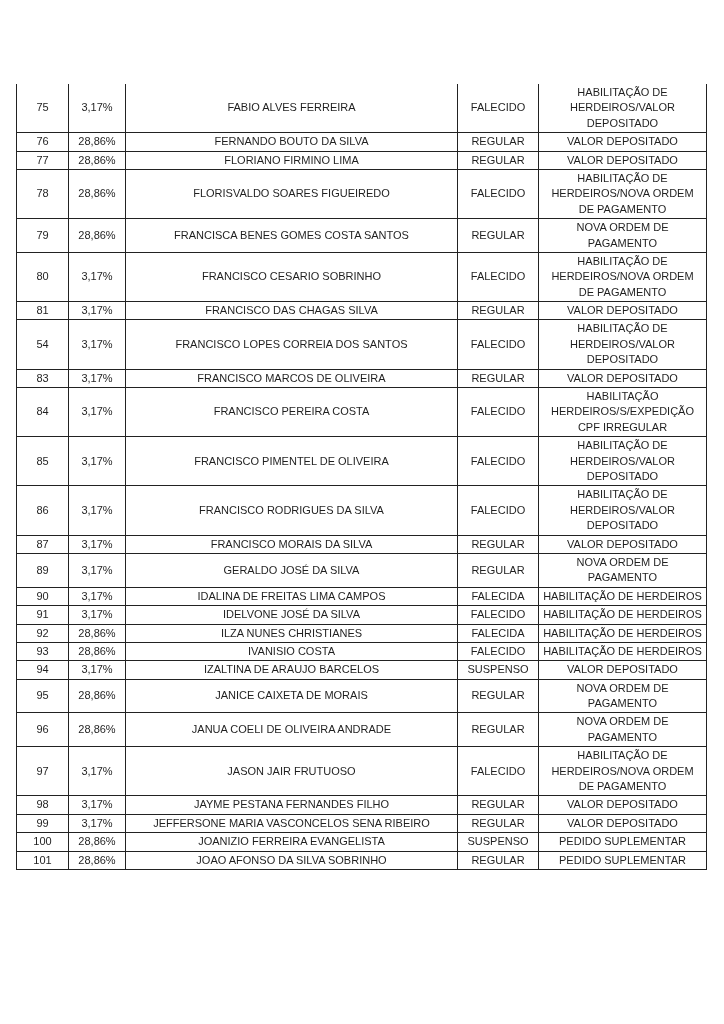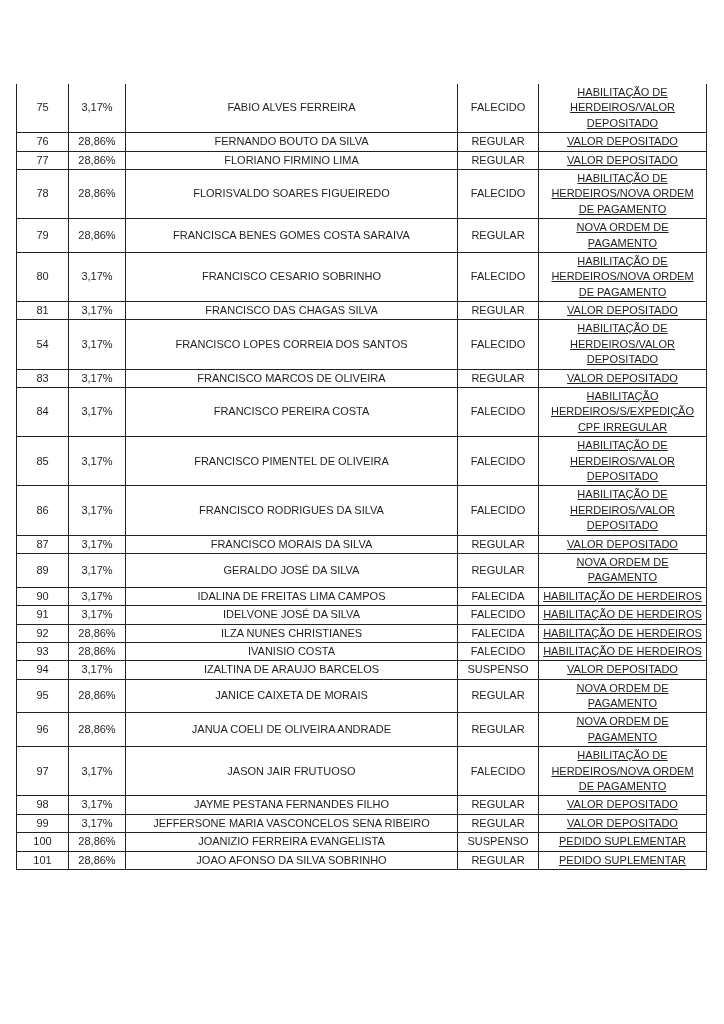--- a/index.html
+++ b/index.html
@@ -39,21 +39,20 @@
     border-top: 0;
   }
   td.c-name {
     text-align: left;
     padding-left: 6px;
   }
   td.c-obs {
     white-space: pre-line;
     padding-left: 2px;
     padding-right: 2px;
-    text-decoration: underline;
   }
 </style>
 </head>
 <body>
 
 <div class="page">
   <table class="doc-table">
     <colgroup>
       <col style="width:52px">
       <col style="width:57px">
@@ -90,21 +89,21 @@
     <td class="c-pct">28,86%</td>
     <td class="c-name">FLORISVALDO SOARES FIGUEIREDO</td>
     <td class="c-status">FALECIDO</td>
     <td class="c-obs">HABILITAÇÃO DE
 HERDEIROS/NOVA ORDEM
 DE PAGAMENTO</td>
   </tr>
         <tr>
     <td class="c-num">79</td>
     <td class="c-pct">28,86%</td>
-    <td class="c-name">FRANCISCA BENES GOMES COSTA SARAIVA</td>
+    <td class="c-name">FRANCISCA BENES GOMES COSTA SANTOS</td>
     <td class="c-status">REGULAR</td>
     <td class="c-obs">NOVA ORDEM DE
 PAGAMENTO</td>
   </tr>
         <tr>
     <td class="c-num">80</td>
     <td class="c-pct">3,17%</td>
     <td class="c-name">FRANCISCO CESARIO SOBRINHO</td>
     <td class="c-status">FALECIDO</td>
     <td class="c-obs">HABILITAÇÃO DE

